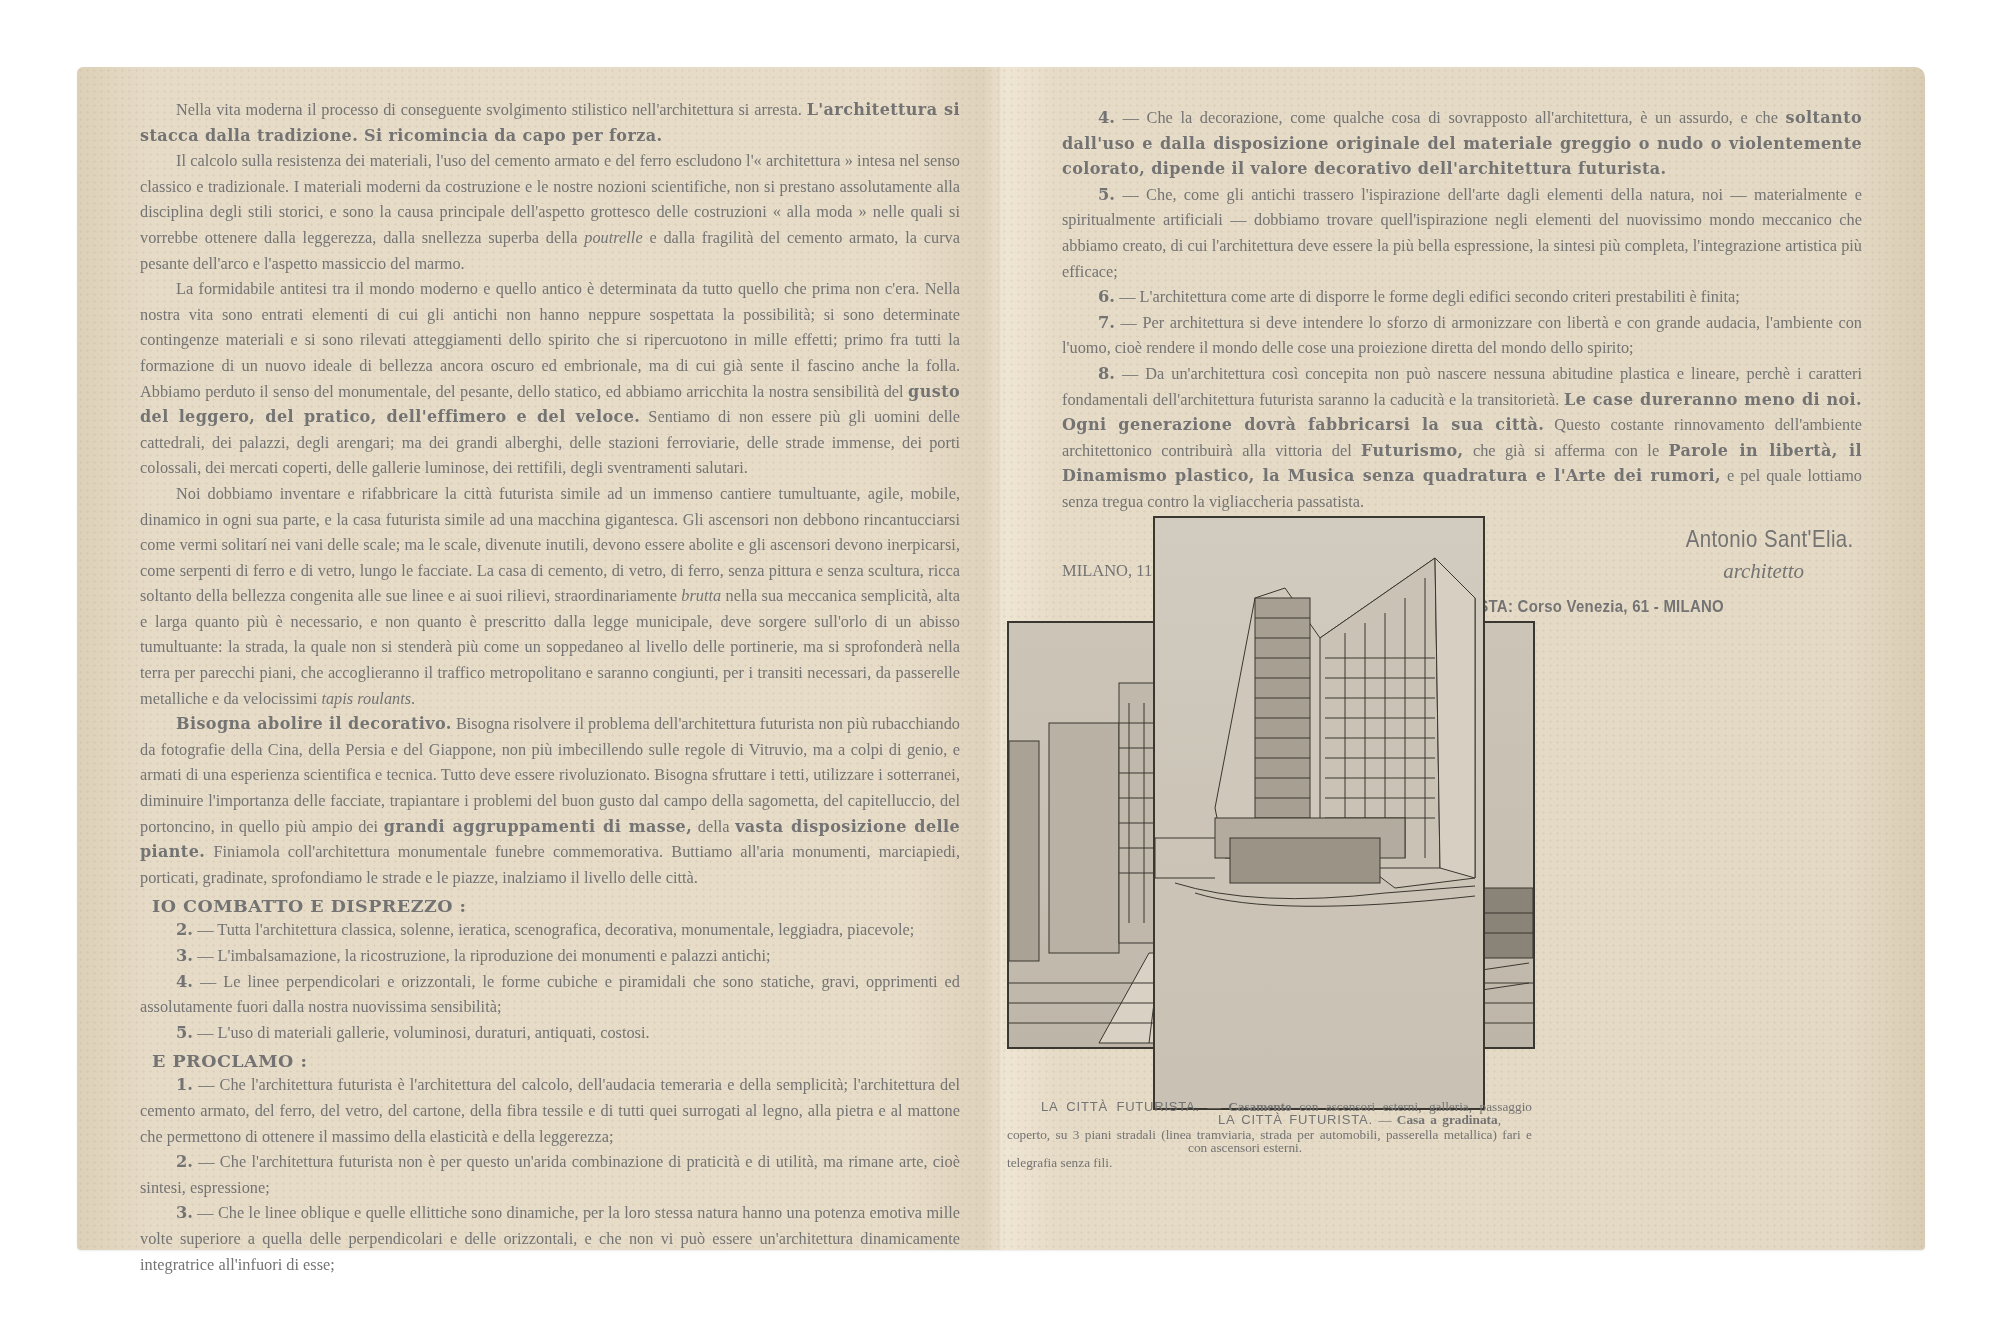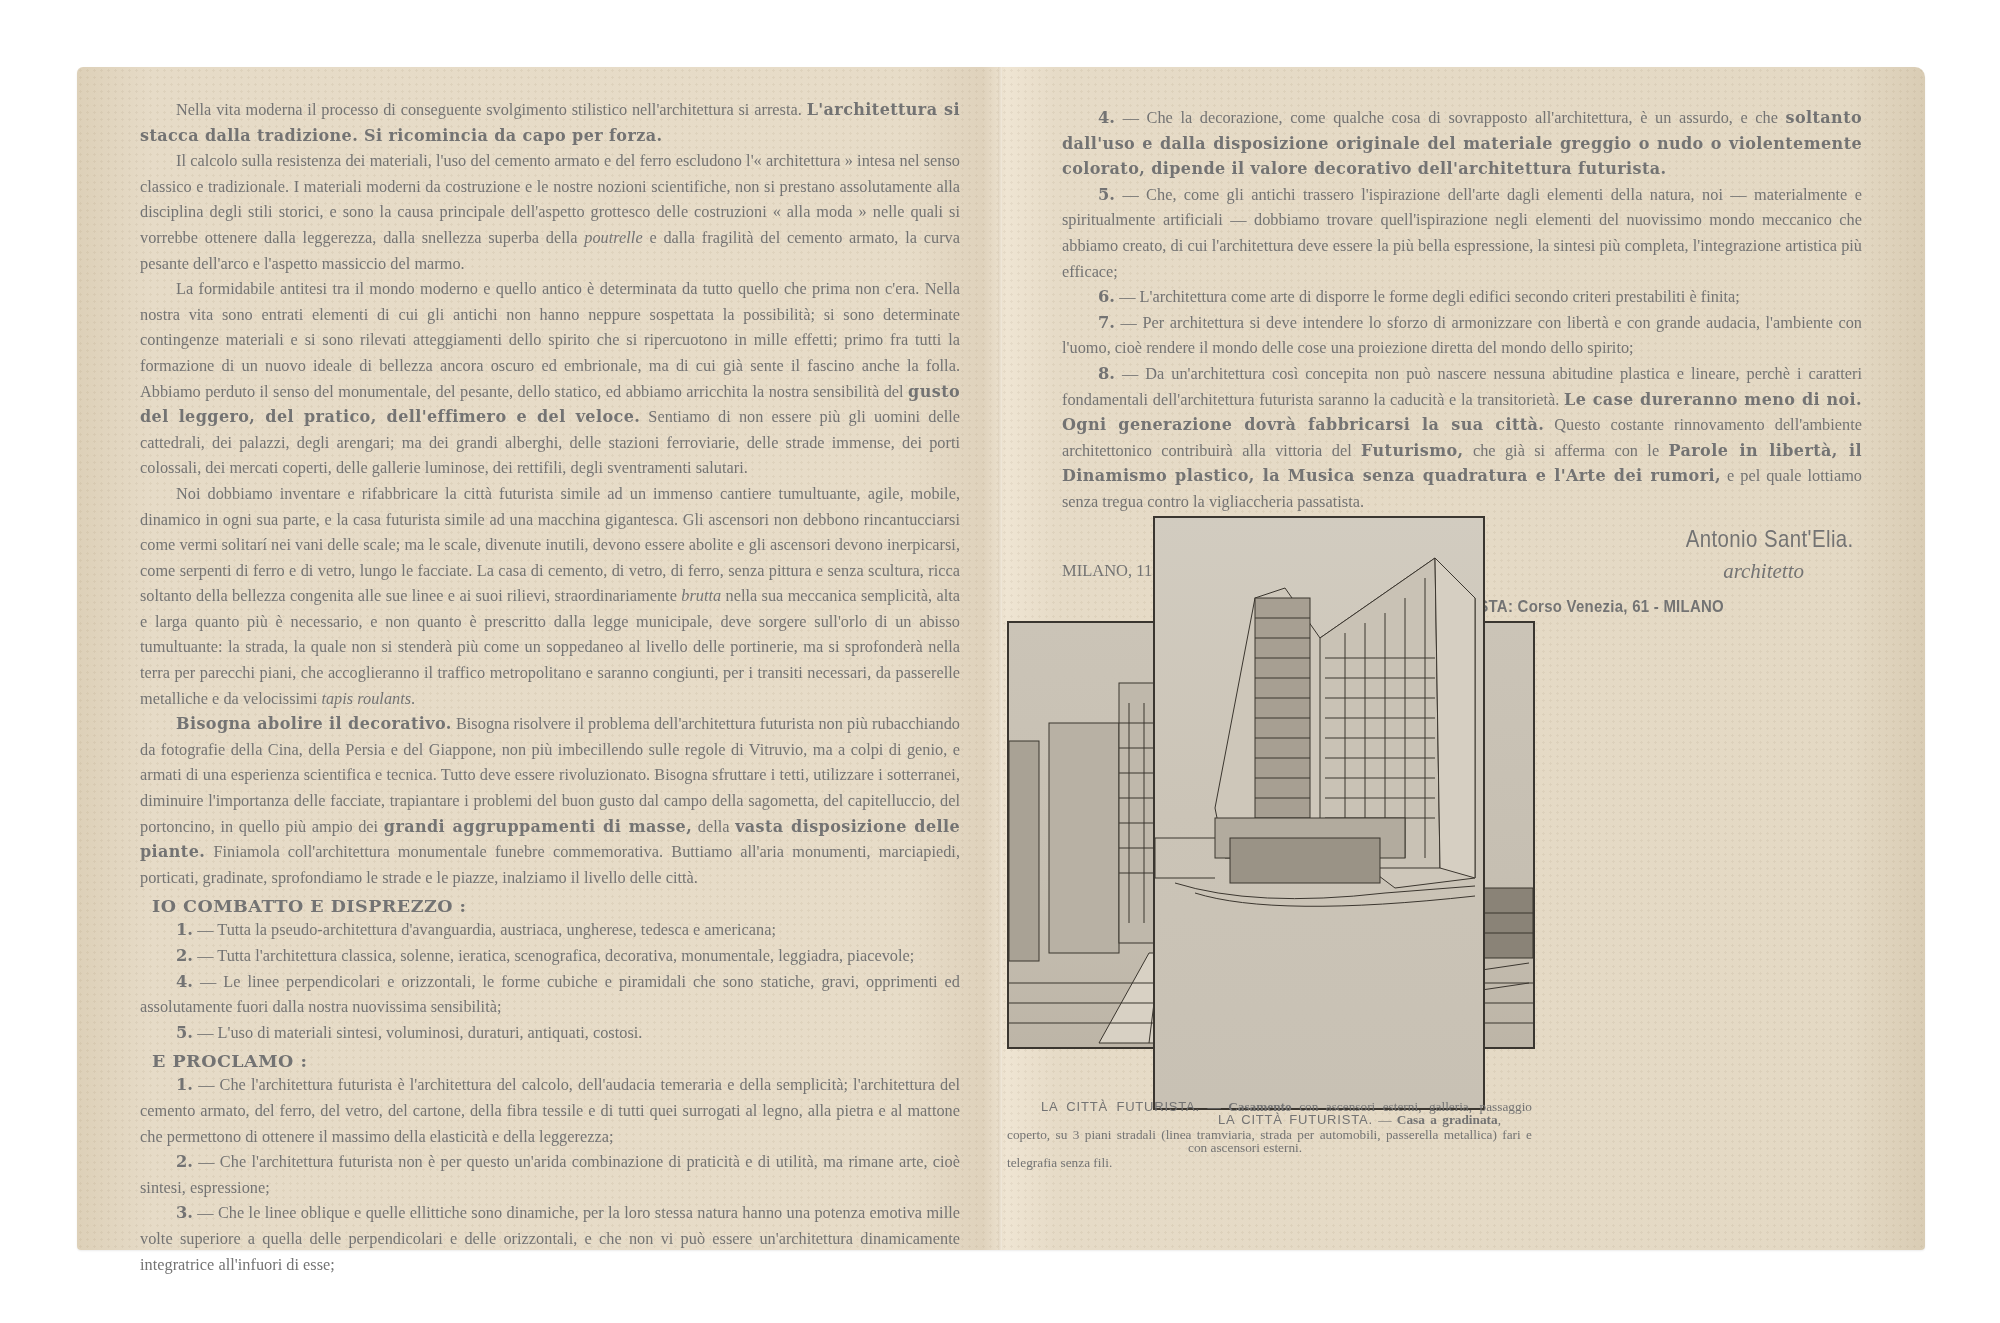--- a/index.html
+++ b/index.html
@@ -48,24 +48,24 @@
 </div>
 
 <div class="page page-left" style="left:140px; top:97px;">
   <p class="ind"><span>Nella vita moderna il processo di conseguente svolgimento stilistico nell'architettura si arresta. </span><b class="hv">L'architettura si stacca dalla tradizione. Si ricomincia da capo per forza.</b></p>
   <p class="ind"><span>Il calcolo sulla resistenza dei materiali, l'uso del cemento armato e del ferro escludono l'« architettura » intesa nel senso classico e tradizionale. I materiali moderni da costruzione e le nostre nozioni scientifiche, non si prestano assolutamente alla disciplina degli stili storici, e sono la causa principale dell'aspetto grottesco delle costruzioni « alla moda » nelle quali si vorrebbe ottenere dalla leggerezza, dalla snellezza superba della </span><i>poutrelle</i><span> e dalla fragilità del cemento armato, la curva pesante dell'arco e l'aspetto massiccio del marmo.</span></p>
   <p class="ind"><span>La formidabile antitesi tra il mondo moderno e quello antico è determinata da tutto quello che prima non c'era. Nella nostra vita sono entrati elementi di cui gli antichi non hanno neppure sospettata la possibilità; si sono determinate contingenze materiali e si sono rilevati atteggiamenti dello spirito che si ripercuotono in mille effetti; primo fra tutti la formazione di un nuovo ideale di bellezza ancora oscuro ed embrionale, ma di cui già sente il fascino anche la folla. Abbiamo perduto il senso del monumentale, del pesante, dello statico, ed abbiamo arricchita la nostra sensibilità del </span><b class="hv">gusto del leggero, del pratico, dell'effimero e del veloce.</b><span> Sentiamo di non essere più gli uomini delle cattedrali, dei palazzi, degli arengari; ma dei grandi alberghi, delle stazioni ferroviarie, delle strade immense, dei porti colossali, dei mercati coperti, delle gallerie luminose, dei rettifili, degli sventramenti salutari.</span></p>
   <p class="ind"><span>Noi dobbiamo inventare e rifabbricare la città futurista simile ad un immenso cantiere tumultuante, agile, mobile, dinamico in ogni sua parte, e la casa futurista simile ad una macchina gigantesca. Gli ascensori non debbono rincantucciarsi come vermi solitarí nei vani delle scale; ma le scale, divenute inutili, devono essere abolite e gli ascensori devono inerpicarsi, come serpenti di ferro e di vetro, lungo le facciate. La casa di cemento, di vetro, di ferro, senza pittura e senza scultura, ricca soltanto della bellezza congenita alle sue linee e ai suoi rilievi, straordinariamente </span><i>brutta</i><span> nella sua meccanica semplicità, alta e larga quanto più è necessario, e non quanto è prescritto dalla legge municipale, deve sorgere sull'orlo di un abisso tumultuante: la strada, la quale non si stenderà più come un soppedaneo al livello delle portinerie, ma si sprofonderà nella terra per parecchi piani, che accoglieranno il traffico metropolitano e saranno congiunti, per i transiti necessari, da passerelle metalliche e da velocissimi </span><i>tapis roulants</i><span>.</span></p>
   <p class="ind"><b class="hv">Bisogna abolire il decorativo.</b><span> Bisogna risolvere il problema dell'architettura futurista non più rubacchiando da fotografie della Cina, della Persia e del Giappone, non più imbecillendo sulle regole di Vitruvio, ma a colpi di genio, e armati di una esperienza scientifica e tecnica. Tutto deve essere rivoluzionato. Bisogna sfruttare i tetti, utilizzare i sotterranei, diminuire l'importanza delle facciate, trapiantare i problemi del buon gusto dal campo della sagometta, del capitelluccio, del portoncino, in quello più ampio dei </span><b class="hv">grandi aggruppamenti di masse,</b><span> della </span><b class="hv">vasta disposizione delle piante.</b><span> Finiamola coll'architettura monumentale funebre commemorativa. Buttiamo all'aria monumenti, marciapiedi, porticati, gradinate, sprofondiamo le strade e le piazze, inalziamo il livello delle città.</span></p>
 
   <div class="sect">IO COMBATTO E DISPREZZO :</div>
-  <p class="item"><span class="num">1.</span><span> — Tutta la pseudo-architettura d'avanguardia, austriaca, ungherese, tedesca e americana;</span></p>
   <p class="item"><span class="num">2.</span><span> — Tutta l'architettura classica, solenne, ieratica, scenografica, decorativa, monumentale, leggiadra, piacevole;</span></p>
+  <p class="item"><span class="num">3.</span><span> — L'imbalsamazione, la ricostruzione, la riproduzione dei monumenti e palazzi antichi;</span></p>
   <p class="item"><span class="num">4.</span><span> — Le linee perpendicolari e orizzontali, le forme cubiche e piramidali che sono statiche, gravi, opprimenti ed assolutamente fuori dalla nostra nuovissima sensibilità;</span></p>
-  <p class="item"><span class="num">5.</span><span> — L'uso di materiali sintesi, voluminosi, duraturi, antiquati, costosi.</span></p>
+  <p class="item"><span class="num">5.</span><span> — L'uso di materiali gallerie, voluminosi, duraturi, antiquati, costosi.</span></p>
 
   <div class="sect">E PROCLAMO :</div>
   <p class="item"><span class="num">1.</span><span> — Che l'architettura futurista è l'architettura del calcolo, dell'audacia temeraria e della semplicità; l'architettura del cemento armato, del ferro, del vetro, del cartone, della fibra tessile e di tutti quei surrogati al legno, alla pietra e al mattone che permettono di ottenere il massimo della elasticità e della leggerezza;</span></p>
   <p class="item"><span class="num">2.</span><span> — Che l'architettura futurista non è per questo un'arida combinazione di praticità e di utilità, ma rimane arte, cioè sintesi, espressione;</span></p>
   <p class="item"><span class="num">3.</span><span> — Che le linee oblique e quelle ellittiche sono dinamiche, per la loro stessa natura hanno una potenza emotiva mille volte superiore a quella delle perpendicolari e delle orizzontali, e che non vi può essere un'architettura dinamicamente integratrice all'infuori di esse;</span></p>
 </div>
 
 <div class="page page-right" style="left:1062px; top:105px;">
   <p class="item"><span class="num">4.</span><span> — Che la decorazione, come qualche cosa di sovrapposto all'architettura, è un assurdo, e che </span><b class="hv">soltanto dall'uso e dalla disposizione originale del materiale greggio o nudo o violentemente colorato, dipende il valore decorativo dell'architettura futurista.</b></p>
   <p class="item"><span class="num">5.</span><span> — Che, come gli antichi trassero l'ispirazione dell'arte dagli elementi della natura, noi — materialmente e spiritualmente artificiali — dobbiamo trovare quell'ispirazione negli elementi del nuovissimo mondo meccanico che abbiamo creato, di cui l'architettura deve essere la più bella espressione, la sintesi più completa, l'integrazione artistica più efficace;</span></p>

